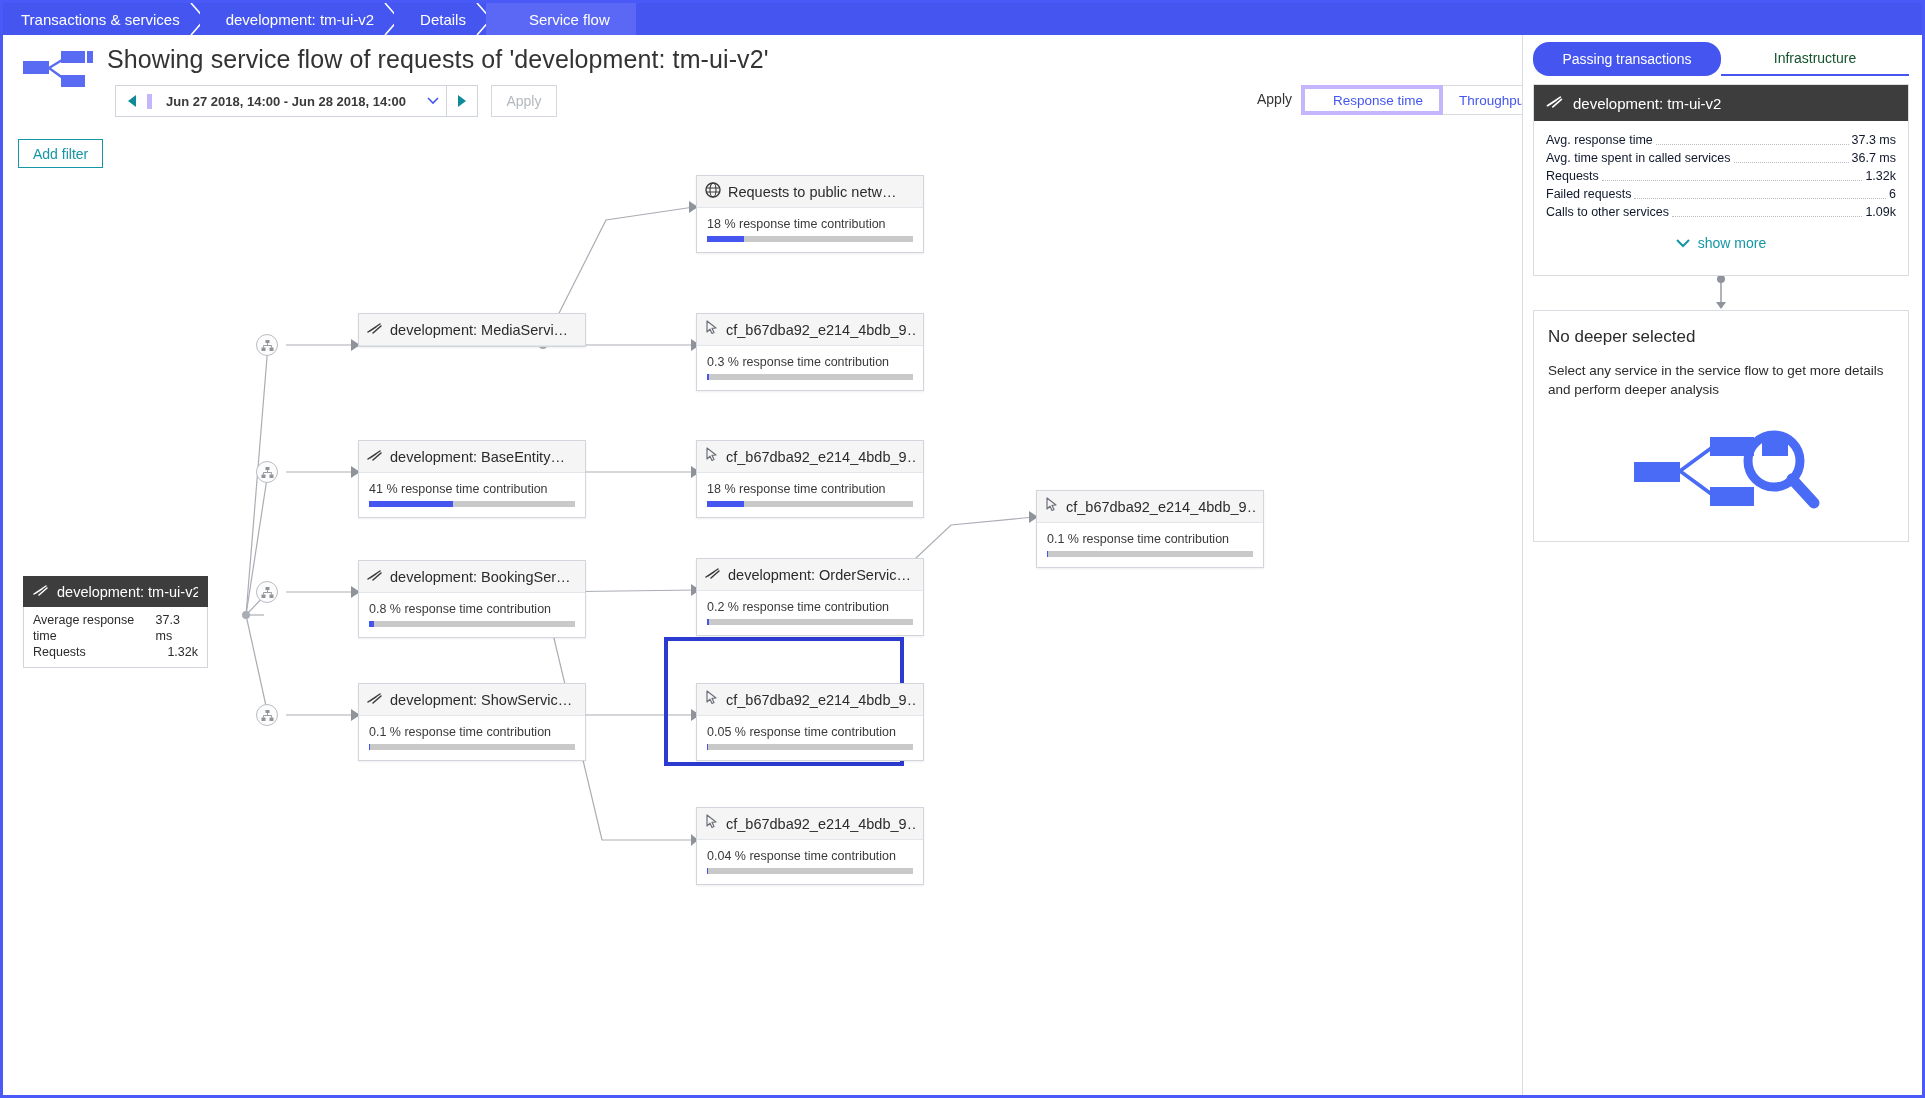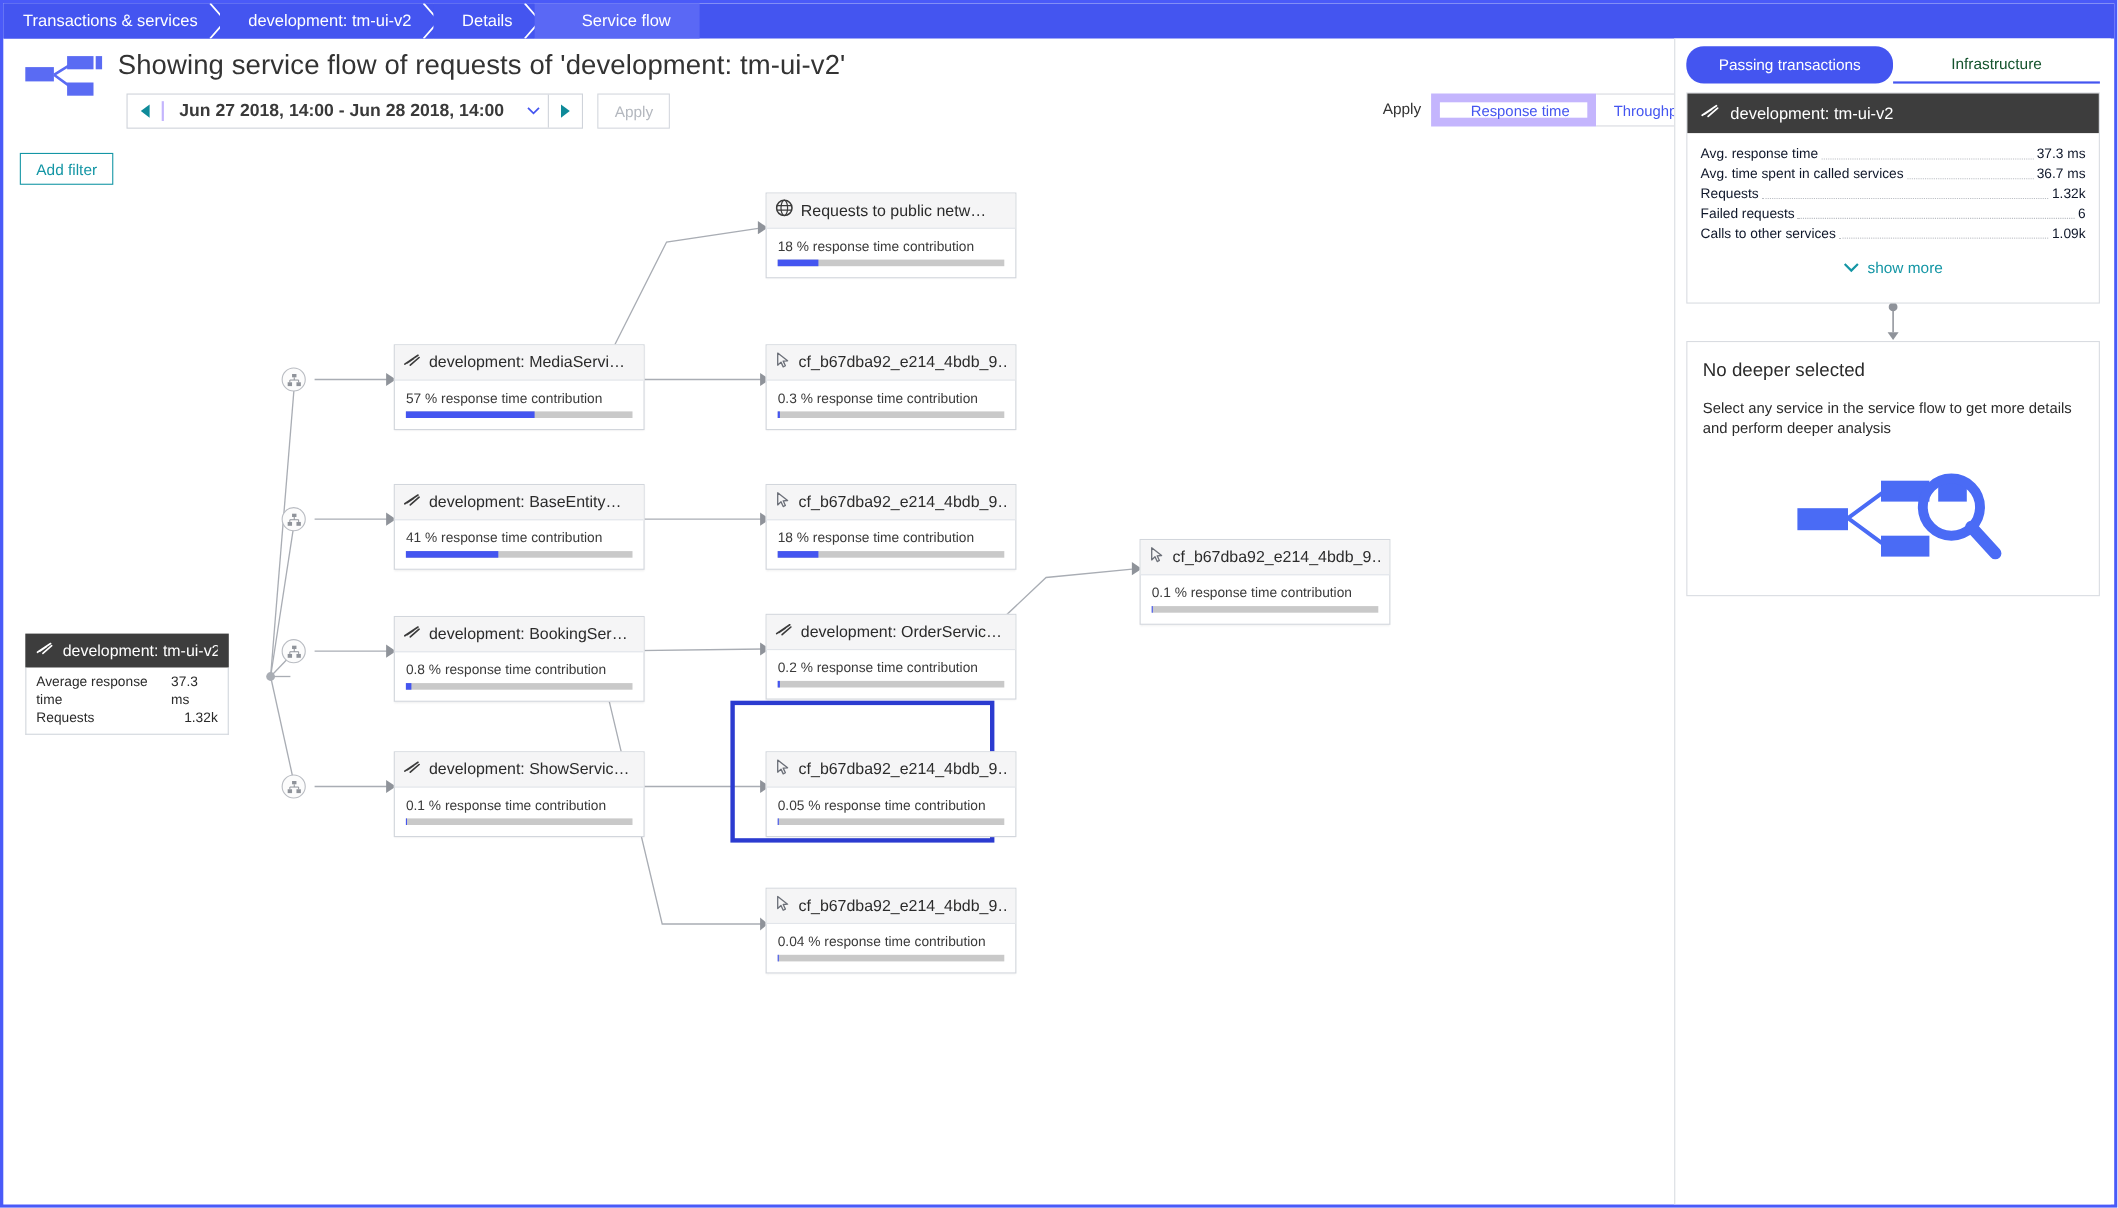--- a/index.html
+++ b/index.html
@@ -70,24 +70,24 @@
     height: 32px;
   }
   .tf-arrow {
     width: 31px; height: 30px;
     display: flex; align-items: center; justify-content: center;
     cursor: pointer;
   }
   .tf-arrow.right { border-left: 1px solid #cfd3da; }
   .tf-label {
     padding: 0 14px;
-    font-size: 16px; font-weight: bold; color: #3a3a3a;
+    font-size: 13px; font-weight: bold; color: #3a3a3a;
     white-space: nowrap;
     display: flex; align-items: center;
-    border-left: 2px solid #c4b5fd;
+    border-left: 5px solid #c4b5fd;
   }
   .tf-caret {
     width: 26px; display: flex; align-items: center; justify-content: center;
     cursor: pointer;
   }
   .apply-btn {
     margin-left: 13px;
     height: 32px;
     min-width: 66px;
     border: 1px solid #d4d8de;
@@ -121,21 +121,21 @@
   }
   .seg {
     height: 30px; padding: 0 16px;
     display: flex; align-items: center; justify-content: center;
     font-size: 13.5px;
     color: #4455f0;
     background: #fff;
     border: 1px solid #d7dae0;
     cursor: pointer;
   }
-  .seg.active { border: 8px solid #c4b5fd; padding-left: 28px; }
+  .seg.active { border: 4px solid #c4b5fd; padding-left: 28px; }
   .seg.right { border-left: none; }
 
   
   .canvas {
     position: absolute; left: 3px; top: 32px;
     width: 1522px; height: 1060px;
     overflow: hidden;
   }
   .canvas > svg { position: absolute; left: 0; top: 0; }
 
@@ -470,26 +470,20 @@
     </div>
 
     <div class="node" style="left:352px; top:278px;">
       <div class="nhead">
         <span>
           <svg width="16" height="13" viewBox="0 0 16 13">
               <path d="M1 10 L13 2 M3 9 L9 5 M6 11 L14 4" stroke="#3a3a3a" stroke-width="1.5" fill="none" stroke-linecap="round"></path>
             </svg>
         </span>
         <span class="ntitle">development: MediaServi…</span>
-      </div>
-      <div class="nbody">
-        <div class="ncontrib">57 % response time contribution</div>
-        <div class="bar-track">
-            <div class="bar-fill" style="width:57%"></div>
-          </div>
       </div>
     </div>
 
     <div class="node" style="left:690px; top:278px;">
       <div class="nhead">
         <span>
           <svg width="14" height="15" viewBox="0 0 14 15">
               <path d="M2 1 L2 12 L5 9.2 L7 13.5 L9 12.5 L7 8.3 L11 8 Z" fill="none" stroke="#6c7079" stroke-width="1.2" stroke-linejoin="round"></path>
             </svg>
         </span>

